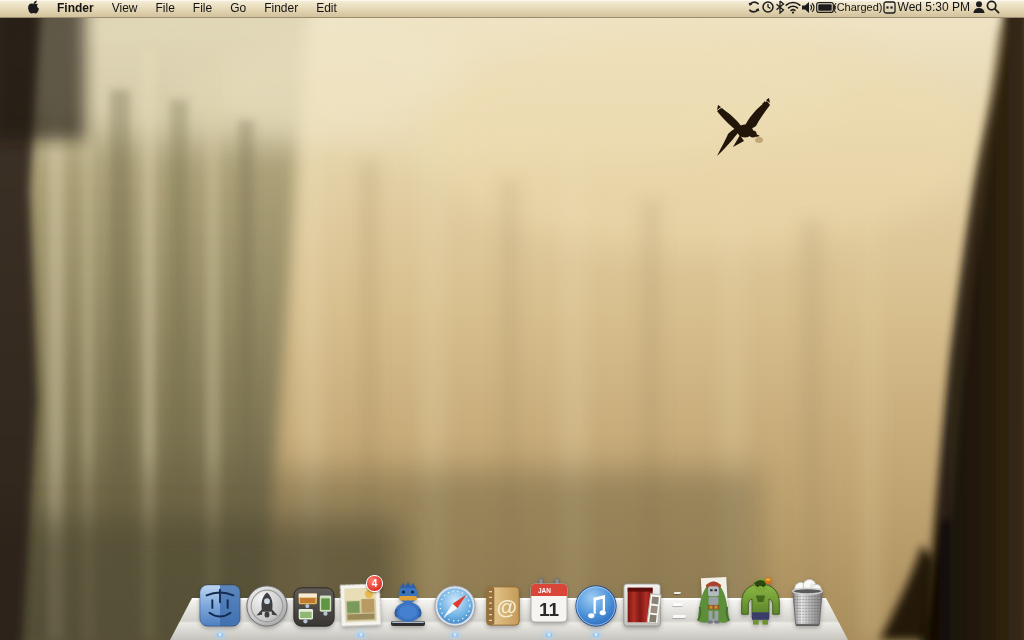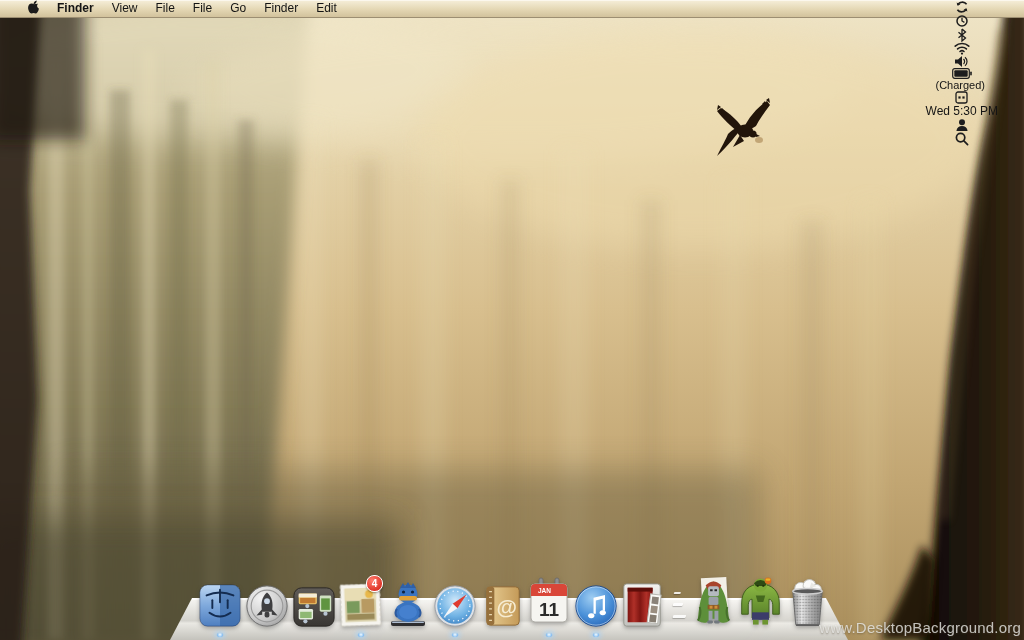--- a/index.html
+++ b/index.html
@@ -8,21 +8,21 @@
   .wallpaper{position:absolute;inset:0;z-index:0;}
 
   
   .menubar{position:absolute;top:0;left:0;right:0;height:17px;z-index:30;display:flex;align-items:flex-start;
            padding:0 24px;background:linear-gradient(#f6efda,#e4d7b4 55%,#d2c29c);
            border-bottom:1px solid rgba(96,78,46,.6);box-shadow:inset 0 1px 0 rgba(255,255,255,.55);
            font-size:12px;color:#141414;}
   .menubar .apple{display:flex;align-items:center;padding:0 9px 0 2px;}
   .menu-item{padding:0 9px;line-height:17px;white-space:nowrap;}
   .menu-item.app{font-weight:bold;}
-  .statusbar{margin-left:auto;display:flex;align-items:center;gap:0;flex-direction:column;}
+  .statusbar{margin-left:auto;display:flex;align-items:center;gap:0;}
   .statusbar .sico{display:flex;align-items:center;}
   .batt-label{font-size:11px;margin-left:-3px;}
   .clock{font-size:12px;padding:0 2px;}
 
   
   .dock{position:absolute;left:170px;bottom:0;width:678px;height:66px;z-index:10;}
   .shelf{position:absolute;bottom:0;left:0;width:678px;height:42px;
          clip-path:polygon(22px 0px,656px 0px,678px 42px,0px 42px);
          background:linear-gradient(rgba(252,252,250,.97),rgba(216,215,211,.96) 54%,
                     rgba(238,237,233,.97) 60%,rgba(200,199,194,.96));}
@@ -489,14 +489,13 @@
           <path d="M9 14 L39 14 L36 48 L12 48 Z" fill="url(#tr1)" stroke="#6e6e6e"></path>
           <path d="M9 14 L39 14 L36 48 L12 48 Z" fill="url(#mesh)"></path>
           <ellipse cx="24" cy="14" rx="15" ry="2.8" fill="#5a5a5a" stroke="#cfcfcf" stroke-width="1.4"></ellipse>
           <path d="M12 48 L36 48 L35.6 49.5 L12.4 49.5 Z" fill="#5e5e5e"></path>
         </svg>
       </div>
 
     </div>
   </div>
 
-  <div class="watermark">www.DesktopBackground.org</div>
 </div>
 
 </body></html>

